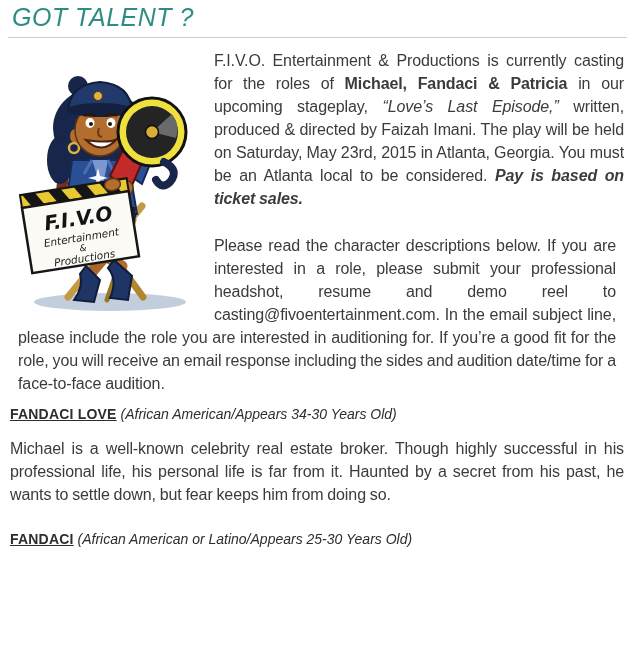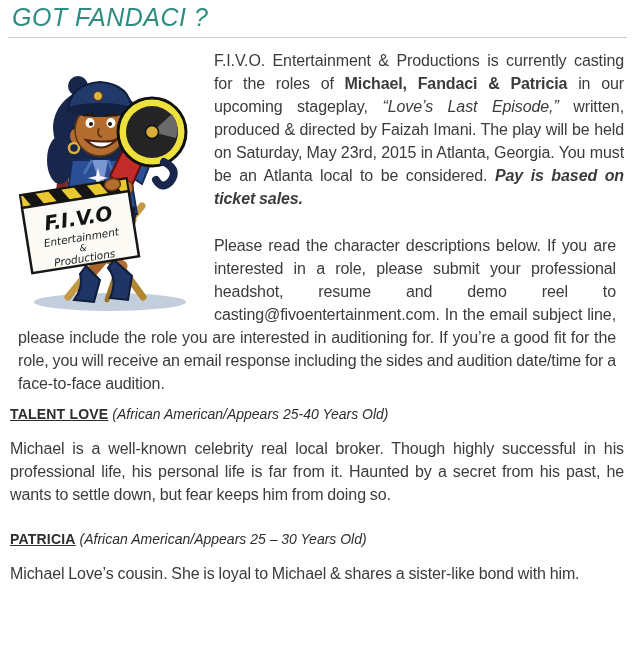--- a/index.html
+++ b/index.html
@@ -66,21 +66,21 @@
   .role-criteria { font-style: italic; }
   .role-desc { margin: 0; }
 
   .clap-text { font-family: "DejaVu Sans", sans-serif; }
 </style>
 </head>
 <body>
 
 <div class="page">
 
-  <h1 class="page-title">GOT FANDACI ?</h1>
+  <h1 class="page-title">GOT TALENT ?</h1>
   <hr class="title-divider">
 
   <div class="content">
 
     <div class="artwork">
       <svg viewBox="0 0 190 272" xmlns="http://www.w3.org/2000/svg">
 
         <ellipse cx="100" cy="254" rx="76" ry="9" fill="#c3cedd"></ellipse>
 
         <g stroke-linecap="round">
@@ -166,27 +166,24 @@
       </svg>
     </div>
 
     <p class="txt intro-p1"><span>F.I.V.O. Entertainment &amp; Productions is currently casting for the roles of </span><span class="b">Michael, Fandaci &amp; Patricia</span><span> in our upcoming stageplay, </span><span class="i">“Love’s Last Episode,”</span><span> written, produced &amp; directed by Faizah Imani. The play will be held on Saturday, May 23rd, 2015 in Atlanta, Georgia. You must be an Atlanta local to be considered. </span><span class="bi">Pay is based on ticket sales.</span></p>
 
     <p class="txt intro-p2"><span>Please read the character descriptions below. If you are interested in a role, please submit your professional headshot, resume and demo reel to </span><span>casting@fivoentertainment.com</span><span>. In the email subject line, please include the role you are interested in auditioning for. If you’re a good fit for the role, you will receive an email response including the sides and audition date/time for a face-to-face audition.</span></p>
 
     <div class="roles">
 
       <div class="role">
-        <p class="role-heading"><span class="role-name">TALENT LOVE</span><span class="role-criteria"> (African American/Appears 25-40 Years Old)</span></p>
-        <p class="txt role-desc">Michael is a well-known celebrity real local broker. Though highly successful in his professional life, his personal life is far from it. Haunted by a secret from his past, he wants to settle down, but fear keeps him from doing so.</p>
+        <p class="role-heading"><span class="role-name">FANDACI LOVE</span><span class="role-criteria"> (African American/Appears 34-30 Years Old)</span></p>
+        <p class="txt role-desc">Michael is a well-known celebrity real estate broker. Though highly successful in his professional life, his personal life is far from it. Haunted by a secret from his past, he wants to settle down, but fear keeps him from doing so.</p>
       </div>
 
       <div class="role">
+        <p class="role-heading"><span class="role-name">FANDACI</span><span class="role-criteria"> (African American or Latino/Appears 25-30 Years Old)</span></p>
       </div>
 
-      <div class="role">
-        <p class="role-heading"><span class="role-name">PATRICIA</span><span class="role-criteria"> (African American/Appears 25 – 30 Years Old)</span></p>
-        <p class="txt role-desc">Michael Love’s cousin. She is loyal to Michael &amp; shares a sister-like bond with him.</p>
-      </div>
 
     </div>
   </div>
 </div>
 
 </body></html>

